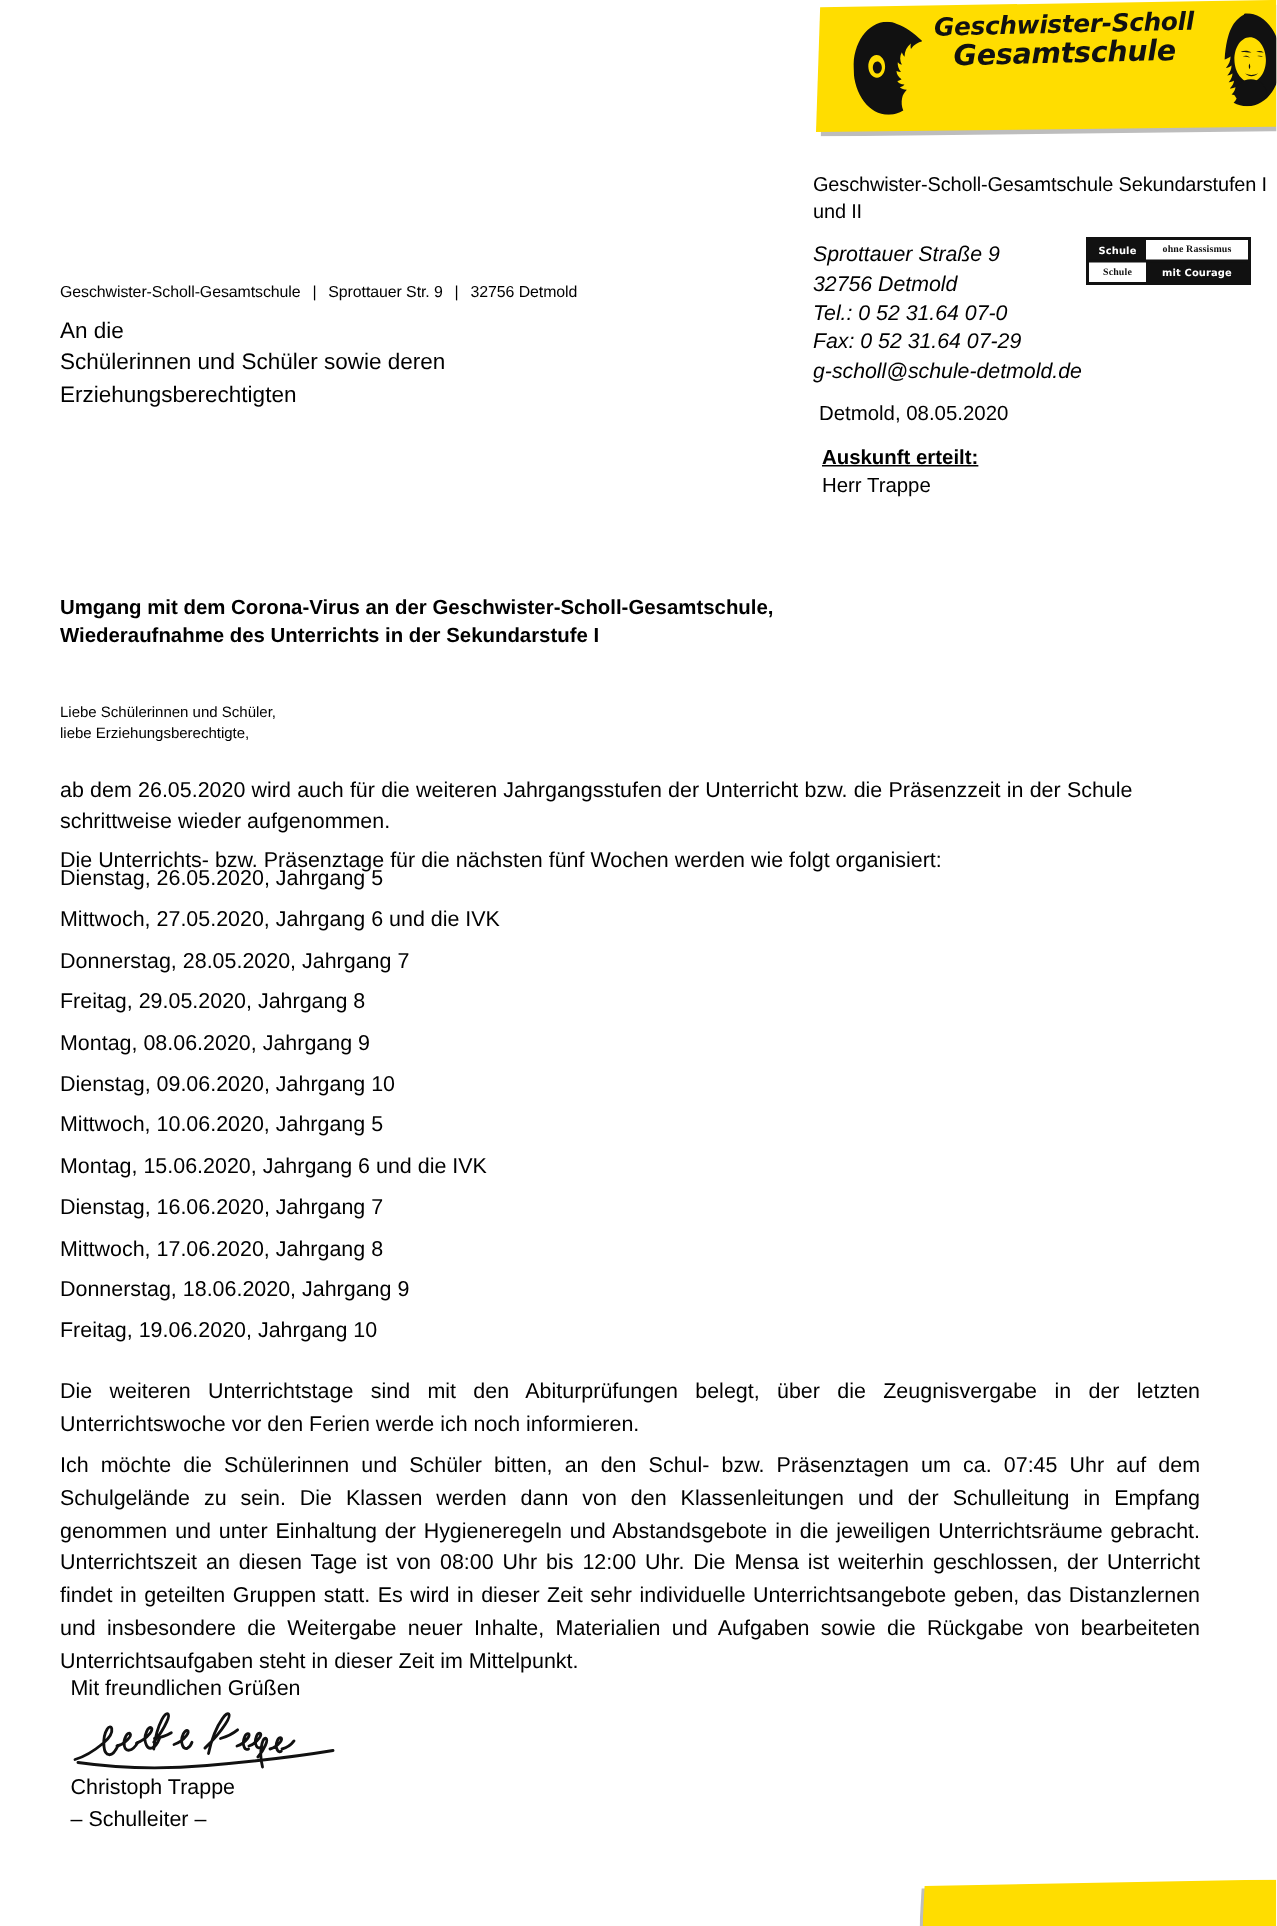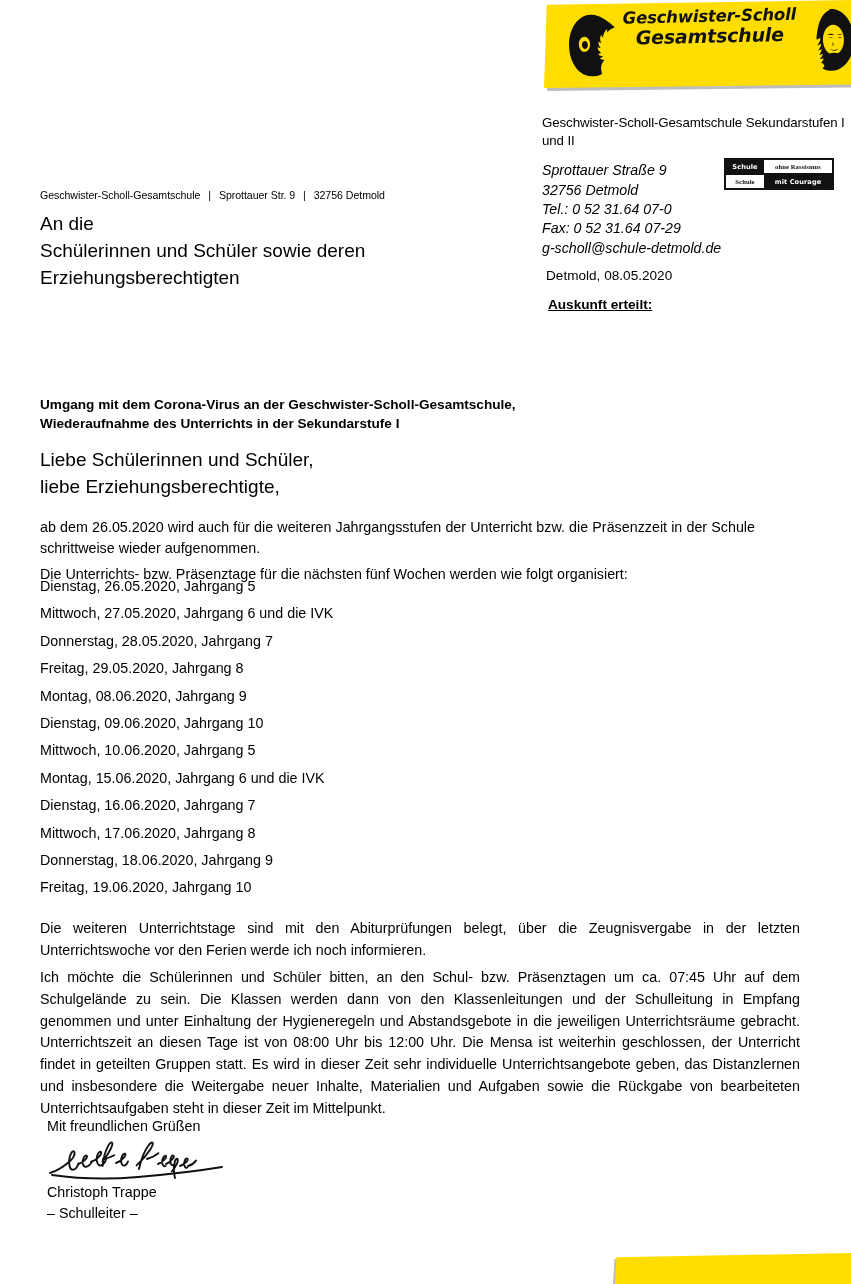--- a/index.html
+++ b/index.html
@@ -155,42 +155,42 @@
   }
   .sender-line .sep {
     display: inline-block;
     padding: 0 5px;
     color: #000;
   }
   .recipient {
     position: absolute;
     left: 40px;
     top: 210px;
-    font-size: 19px;
+    font-size: 15px;
     line-height: 1.43;
   }
   .recipient .line { display: block; }
 
   
   .subject {
     position: absolute;
     left: 40px;
     top: 395px;
     width: 700px;
     font-size: 13.6px;
     font-weight: bold;
     line-height: 1.42;
   }
   .subject .line { display: block; }
 
   .salutation {
     position: absolute;
     left: 40px;
-    top: 447px;
-    font-size: 19px;
+    top: 469px;
+    font-size: 10px;
     line-height: 1.42;
   }
   .salutation .line { display: block; }
 
   .para-intro {
     position: absolute;
     left: 40px;
     top: 503px;
     width: 715px;
     font-size: 14.3px;
@@ -318,20 +318,21 @@
     <div class="hr-address">
       <span class="line">Sprottauer Straße 9</span>
       <span class="line">32756 Detmold</span>
       <span class="line">Tel.: 0 52 31.64 07-0</span>
       <span class="line">Fax: 0 52 31.64 07-29</span>
       <span class="line">g-scholl@schule-detmold.de</span>
     </div>
     <div class="hr-date">Detmold, 08.05.2020</div>
     <div class="hr-contact">
       <span class="bold">Auskunft erteilt:</span>
+      <span class="name">Herr Trappe</span>
     </div>
   </div>
 
   <div class="sor-badge">
     <div class="sor-row">
       <span class="sor-cell dark key">Schule</span>
       <span class="sor-cell light val">ohne Rassismus</span>
     </div>
     <div class="sor-row">
       <span class="sor-cell light key">Schule</span>

